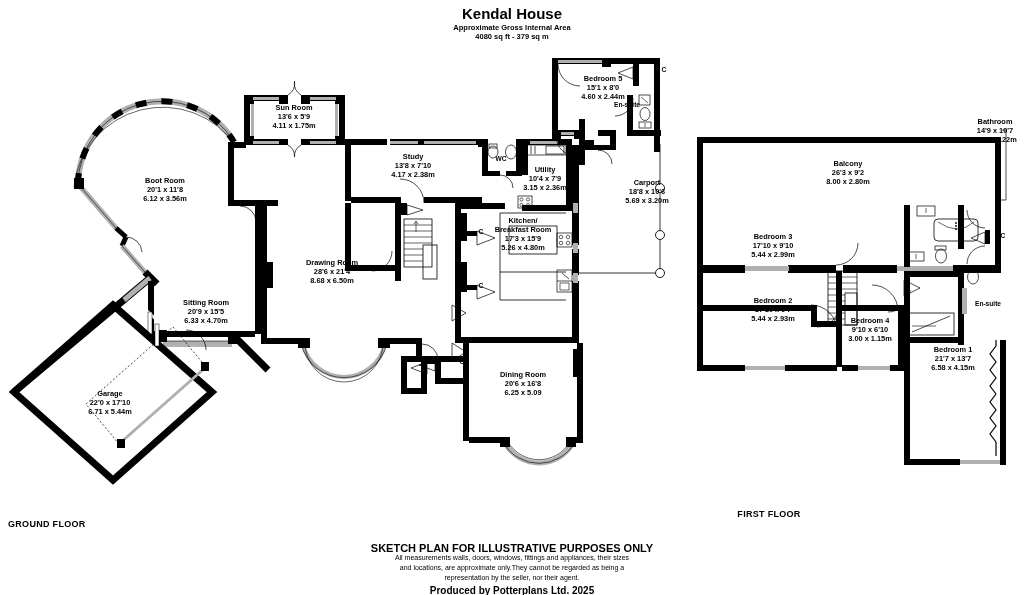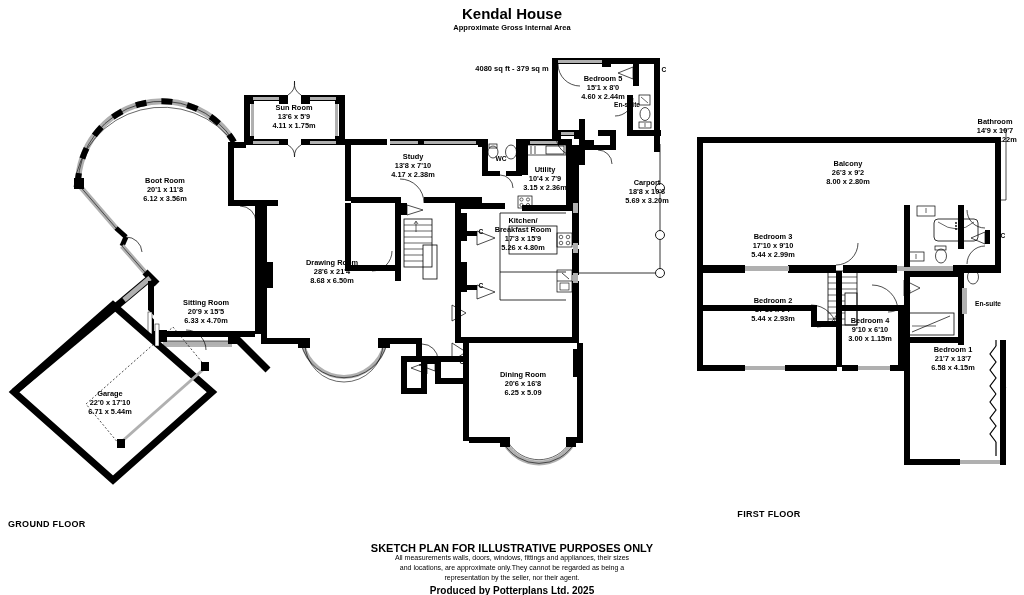--- a/index.html
+++ b/index.html
@@ -18,21 +18,21 @@
   .fhead{font-size:11px;font-weight:bold;}
   .fbody{font-size:7px;}
   .fprod{font-size:10px;font-weight:bold;}
   svg{display:block;}
 </style>
 </head>
 <body>
 
 <div class="t title" style="left:0;top:5px;width:1024px;">Kendal House</div>
 <div class="t subt" style="left:0;top:23px;width:1024px;">Approximate Gross Internal Area</div>
-<div class="t subt" style="left:0;top:32px;width:1024px;margin-top:32px;">4080 sq ft - 379 sq m</div>
+<div class="t subt" style="left:0;top:32px;width:1024px;">4080 sq ft - 379 sq m</div>
 
 <svg id="plan" viewBox="0 0 1024 595">
   <g fill="#000" stroke="none">
 
   <g>
 
     <rect x="244" y="95" width="6" height="50"></rect>
     <rect x="244" y="95" width="10" height="9"></rect>
     <rect x="244" y="136" width="10" height="9"></rect>
     <rect x="251" y="104" width="3" height="32" fill="#b0b0b0"></rect>

